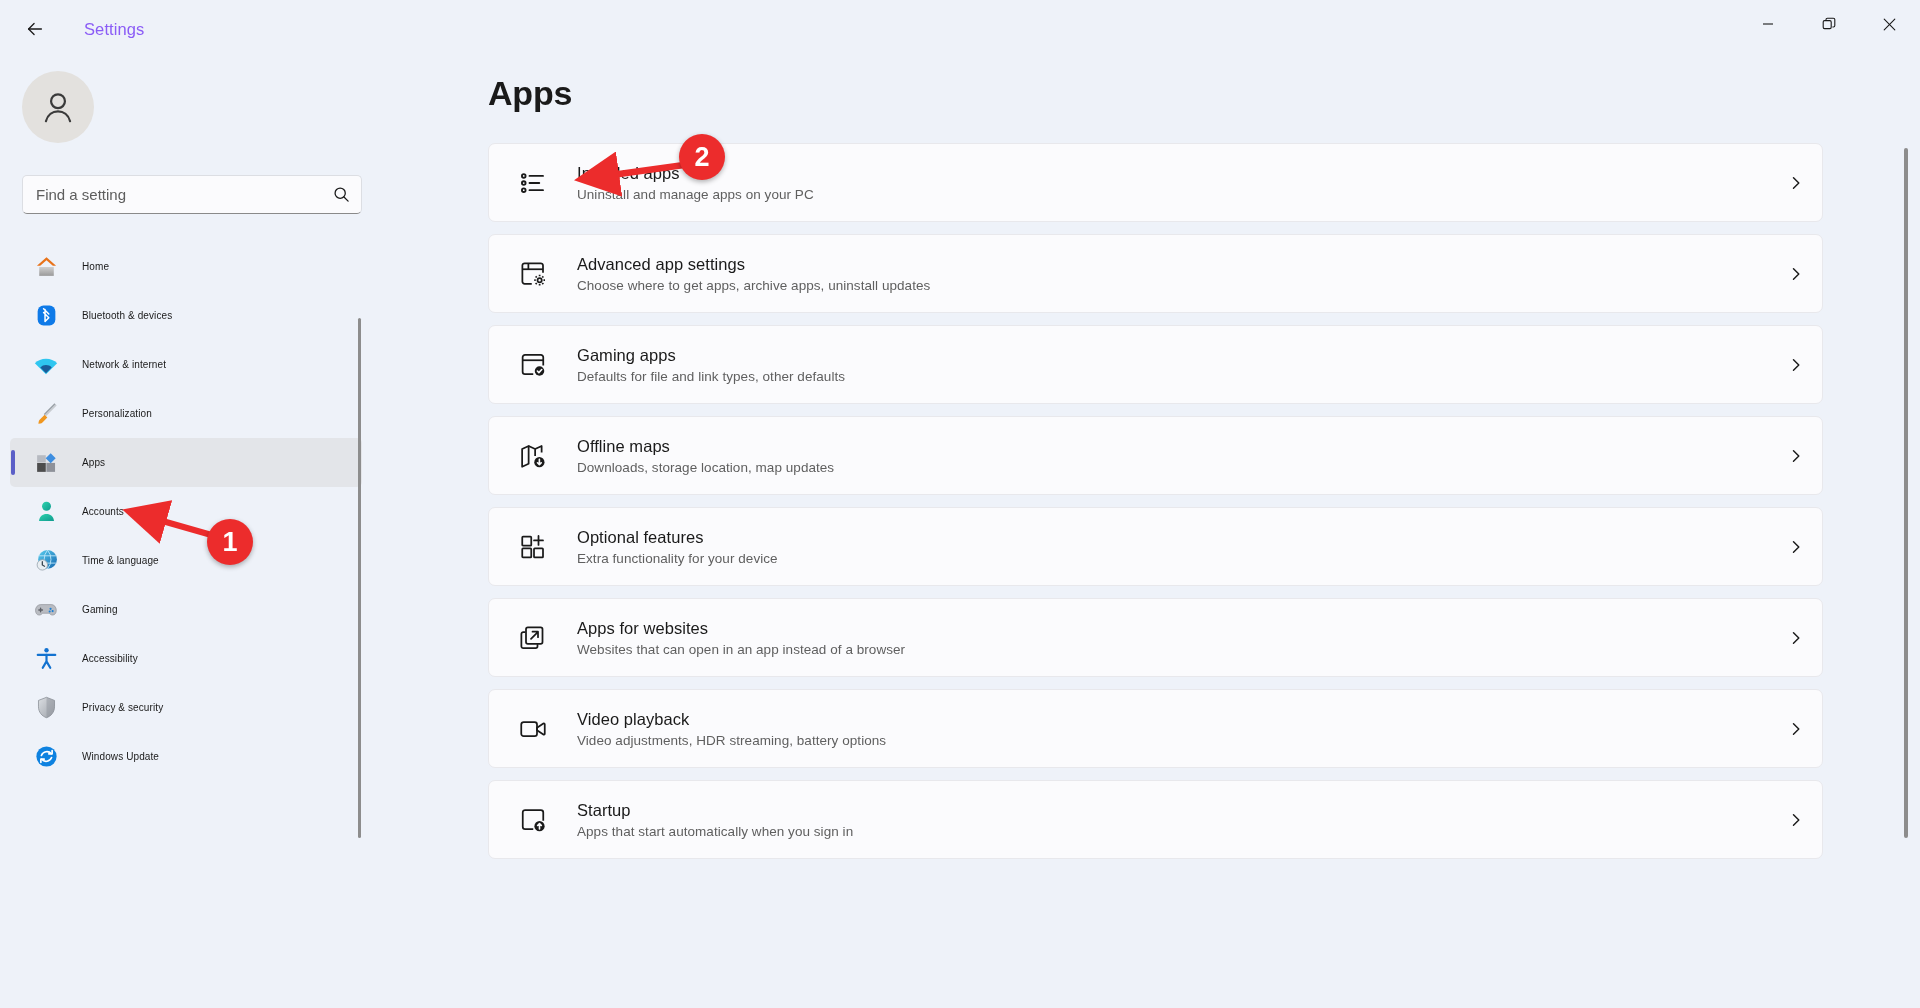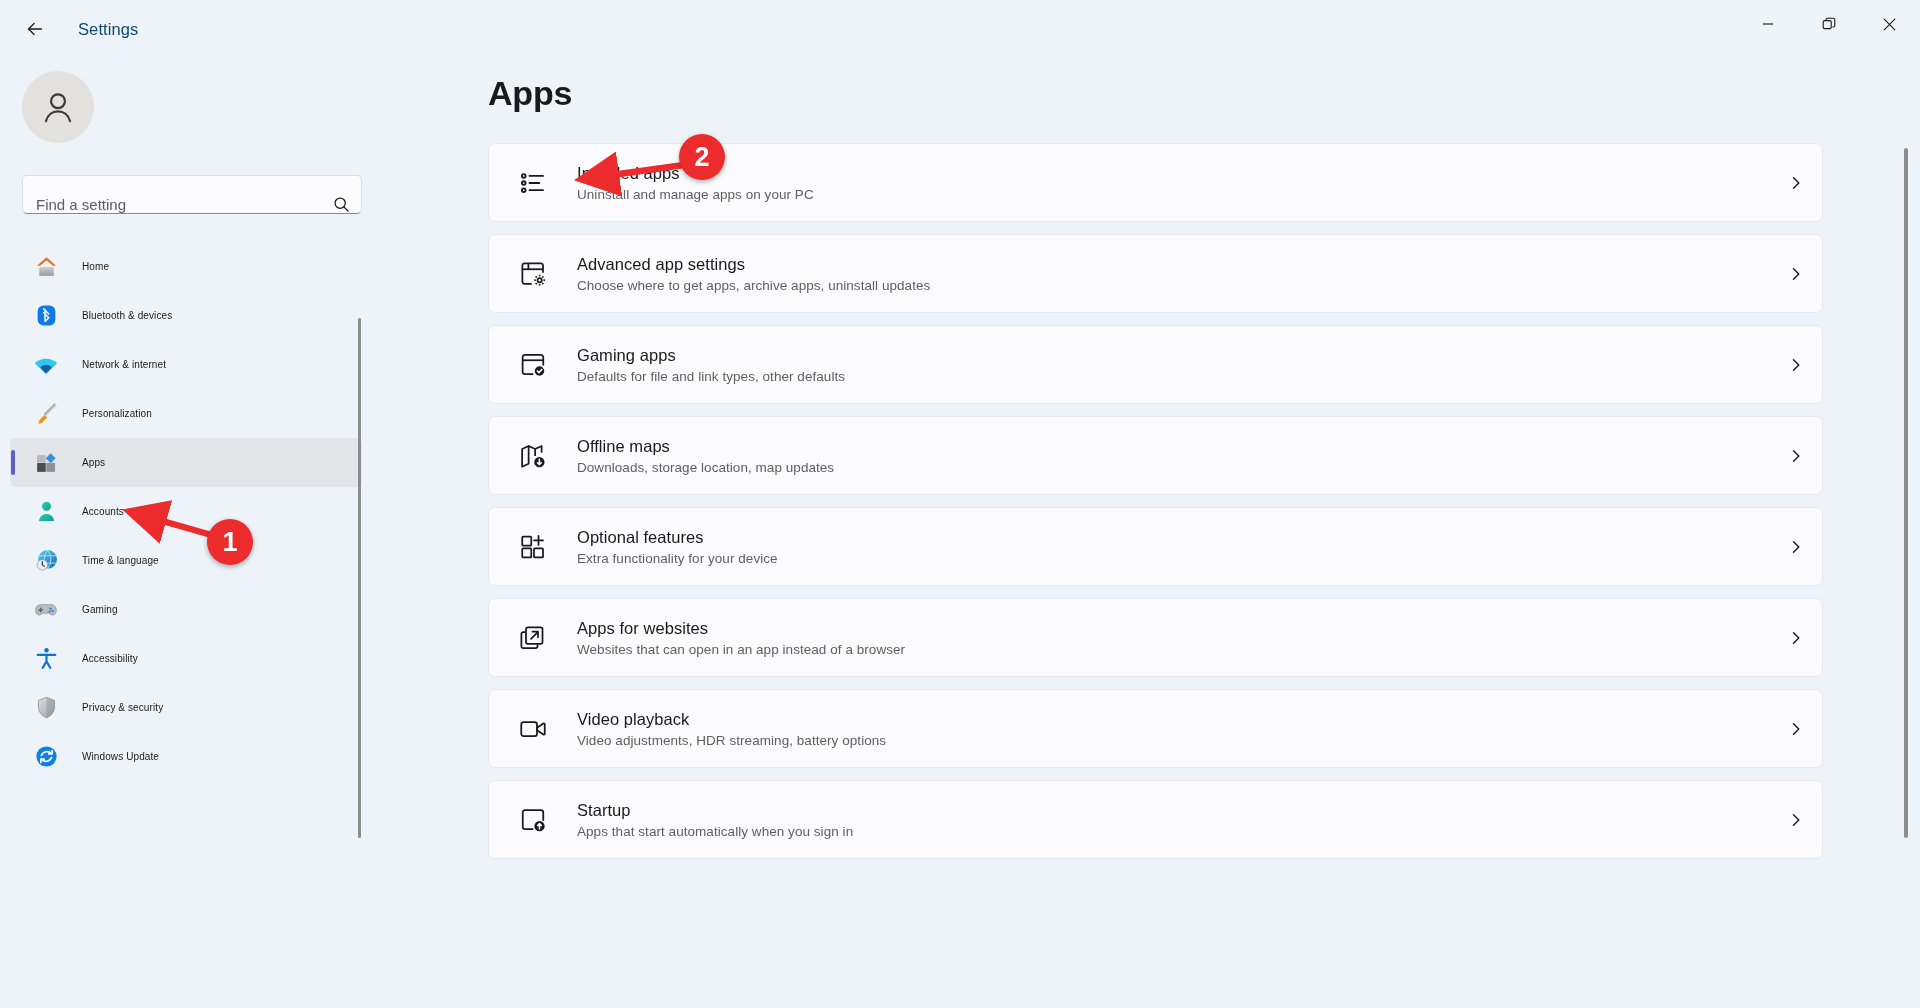--- a/index.html
+++ b/index.html
@@ -16,41 +16,41 @@
   .titlebar {
     position: absolute; top: 0; left: 0; width: 1920px; height: 58px;
     display: flex; align-items: center;
   }
   .back-btn {
     width: 40px; height: 36px; margin-left: 15px;
     display: flex; align-items: center; justify-content: center;
     border-radius: 5px; cursor: pointer;
   }
   .title-text {
-    margin-left: 23px; font-size: 16.5px; color: #0c4a6e; letter-spacing: .1px;
+    margin-left: 29px; font-size: 16.5px; color: #8b5cf6; letter-spacing: .1px;
   }
   .wincontrols { position: absolute; right: 0; top: 0; height: 48px; display: flex; }
   .wc {
     width: 61px; height: 48px; display: flex; align-items: center; justify-content: center;
     cursor: pointer;
   }
 
   
   .sidebar {
     position: absolute; left: 0; top: 58px; width: 390px; height: 950px;
   }
   .avatar {
     position: absolute; left: 22px; top: 13px; width: 72px; height: 72px;
     border-radius: 50%; background: #e3e1de;
     display: flex; align-items: center; justify-content: center;
   }
   .searchwrap {
     position: absolute; left: 22px; top: 117px; width: 340px; height: 39px;
     background: #fbfbfd; border: 1px solid #dcdee3; border-bottom: 1px solid #8a8a8a;
-    border-radius: 5px; display: flex; align-items: flex-end;
+    border-radius: 5px; display: flex; align-items: center;
   }
   .searchwrap input {
     flex: 1; border: 0; outline: 0; background: transparent;
     font-family: "Liberation Sans", sans-serif; font-size: 15px; color: #1a1a1a;
     padding-left: 13px;
   }
   .searchwrap input::placeholder { color: #5d5d5d; }
   .search-icon-box { width: 40px; display: flex; align-items: center; justify-content: center; }
 
   .navlist { position: absolute; left: 10px; top: 184px; width: 352px; }

